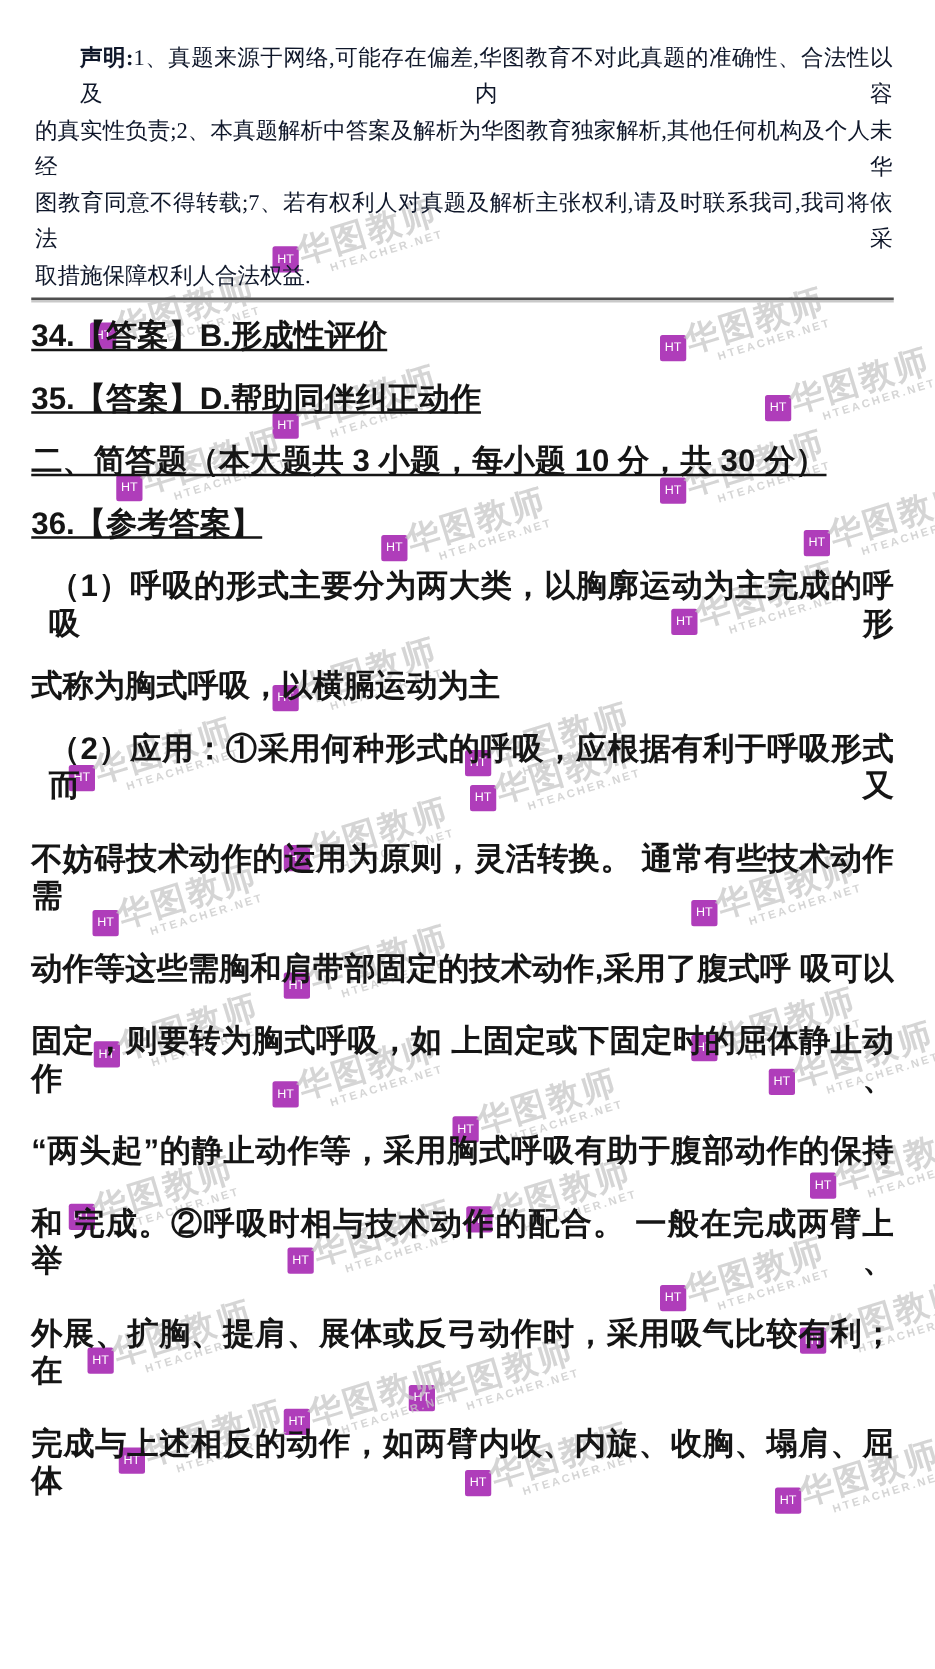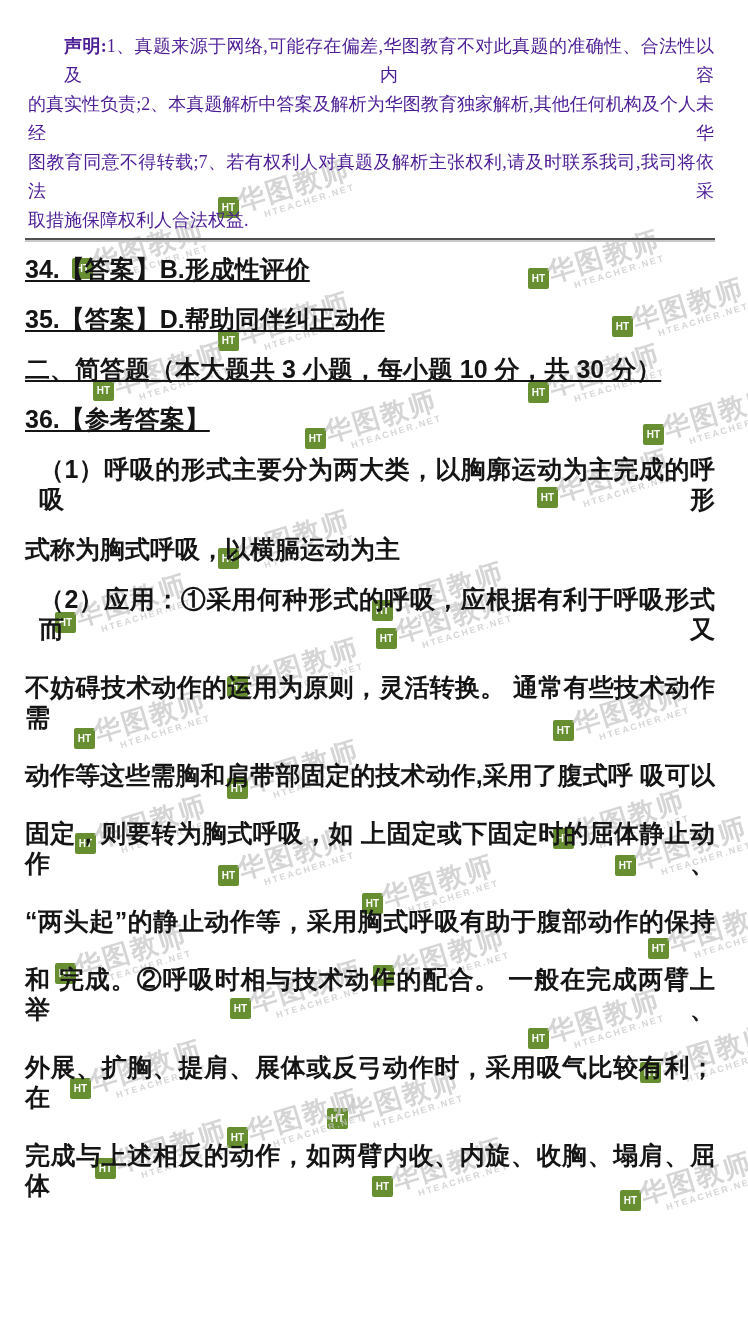--- a/index.html
+++ b/index.html
@@ -5,38 +5,38 @@
   html,body{margin:0;padding:0;background:#ffffff;}
   .page{
     position:relative;width:748px;height:1335px;background:#ffffff;
     overflow:hidden;font-family:"Liberation Sans",sans-serif;
   }
   
   .wm-layer{position:absolute;inset:0;z-index:0;}
   .wm{position:absolute;width:170px;height:52px;}
   .wm-logo{
     position:absolute;left:0;top:22px;width:21px;height:21px;
-    background:#4d7c0f;color:#ffffff;border-radius:2px;opacity:.85;
-    font-size:10px;font-weight:bold;line-height:21px;text-align:center;
+    background:#a21caf;color:#ffffff;border-radius:2px;opacity:.85;
+    font-size:10px;font-weight:normal;line-height:21px;text-align:center;
     letter-spacing:0;
   }
   .wm-rot{
     position:absolute;left:23px;top:14px;
     transform:rotate(-17deg);transform-origin:0 60%;
     display:flex;flex-direction:column;align-items:flex-end;
     color:#c6c6c6;opacity:.72;
   }
   .wm-cn{font-size:27px;font-weight:bold;letter-spacing:2px;line-height:1;white-space:nowrap;}
   .wm-net{font-size:9px;letter-spacing:2px;line-height:1;margin-top:1px;white-space:nowrap;font-weight:bold;}
   
   .content{position:relative;z-index:1;}
   .notice{
     margin:32px 30px 0 28px;width:686px;
     font-family:"Liberation Serif",serif;
-    color:#4c1d95;font-size:18px;line-height:29px;
+    color:#0f172a;font-size:18px;line-height:29px;
   }
   .n-line{text-align:justify;text-align-last:justify;}
   .n-first{padding-left:36px;}
   .n-last{text-align:left;text-align-last:left;}
   .n-label{font-weight:bold;}
   .divider{
     margin:3px 33px 0 25px;height:0;
     border-top:2px solid #4f4f4f;box-shadow:0 2px 0 #c9c9c9;
   }
   .body-lines{margin:14px 33px 0 25px;width:690px;}

